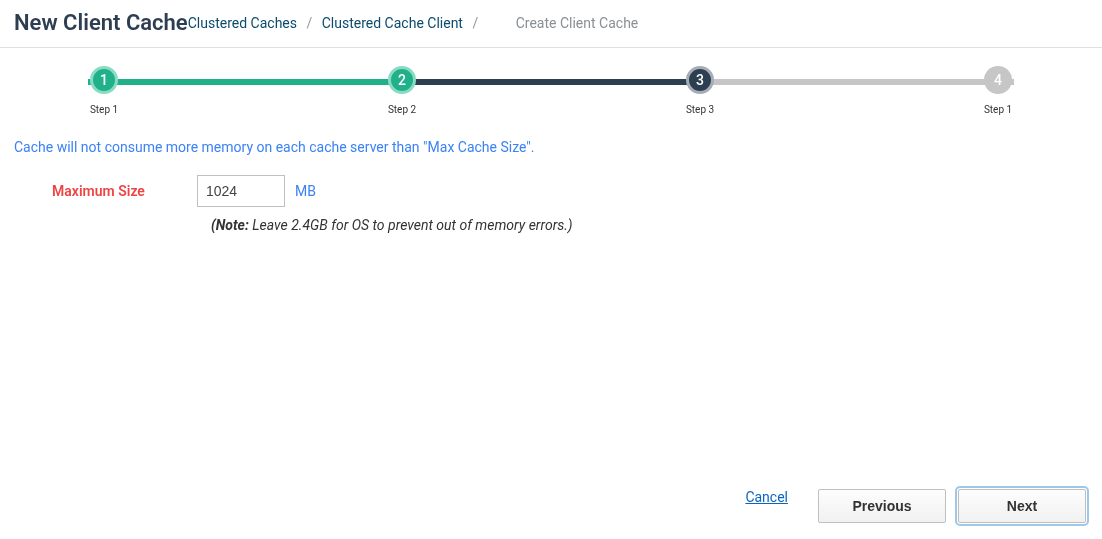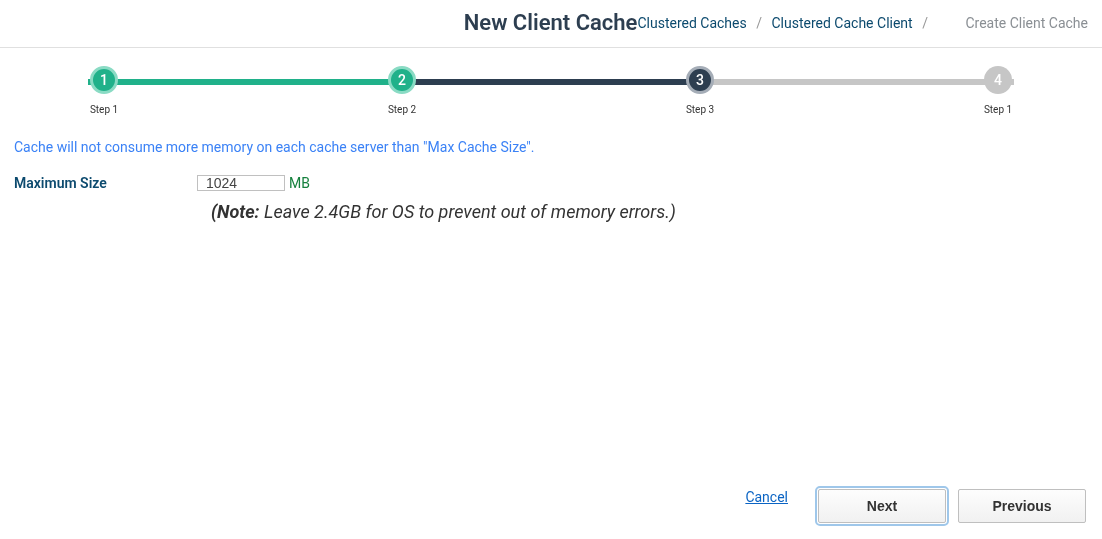--- a/index.html
+++ b/index.html
@@ -10,21 +10,21 @@
     body {
       font-family: "Segoe UI", -apple-system, BlinkMacSystemFont, Roboto, Arial, sans-serif;
       background: #fff;
       color: #333;
       width: 1102px;
       height: 539px;
       position: relative;
     }
     .header {
       display: flex;
-      justify-content: flex-end;
+      justify-content: flex-start;
       align-items: center;
       padding: 10px 14px 12px 14px;
       border-bottom: 1px solid #e0e0e0;
     }
     .page-title {
       font-size: 22px;
       font-weight: 600;
       color: #2d3e50;
     }
     .breadcrumb {
@@ -113,42 +113,42 @@
       color: #3b82f6;
       padding: 16px 0 20px 0;
     }
     .form-row {
       display: flex;
       align-items: center;
       margin-bottom: 10px;
     }
     .form-label {
       width: 183px;
-      text-align: left;
-      font-size: 14px;
-      font-weight: 600;
-      color: #0c4a6e;
+      text-align: center;
+      font-size: 14px;
+      font-weight: 600;
+      color: #ef4444;
       padding-right: 14px;
     }
     .form-input {
       width: 88px;
-      height: 16px;
+      height: 32px;
       border: 1px solid #c0c0c0;
       padding: 4px 8px;
       font-size: 14px;
       color: #444;
     }
     .form-unit {
-      margin-left: 4px;
-      font-size: 14px;
-      color: #15803d;
+      margin-left: 10px;
+      font-size: 14px;
+      color: #3b82f6;
     }
     .note-row {
       padding-left: 197px;
-      font-size: 18px;
+      font-size: 14px;
       color: #333;
       font-style: italic;
     }
     .note-row .bold {
       font-weight: 700;
     }
     .footer {
       position: absolute;
       bottom: 0;
       left: 0;
@@ -229,15 +229,15 @@
     <input type="text" class="form-input" value="1024" style="">
     <div class="form-unit">MB</div>
   </div>
   <div class="note-row">
     <span class="bold">(Note:</span><span> Leave 2.4GB for OS to prevent out of memory errors.)</span>
   </div>
 </div>
 
 <div class="footer">
   <a class="cancel-link">Cancel</a>
+  <button class="btn">Previous</button>
   <button class="btn primary">Next</button>
-  <button class="btn">Previous</button>
 </div>
 
 </body></html>

